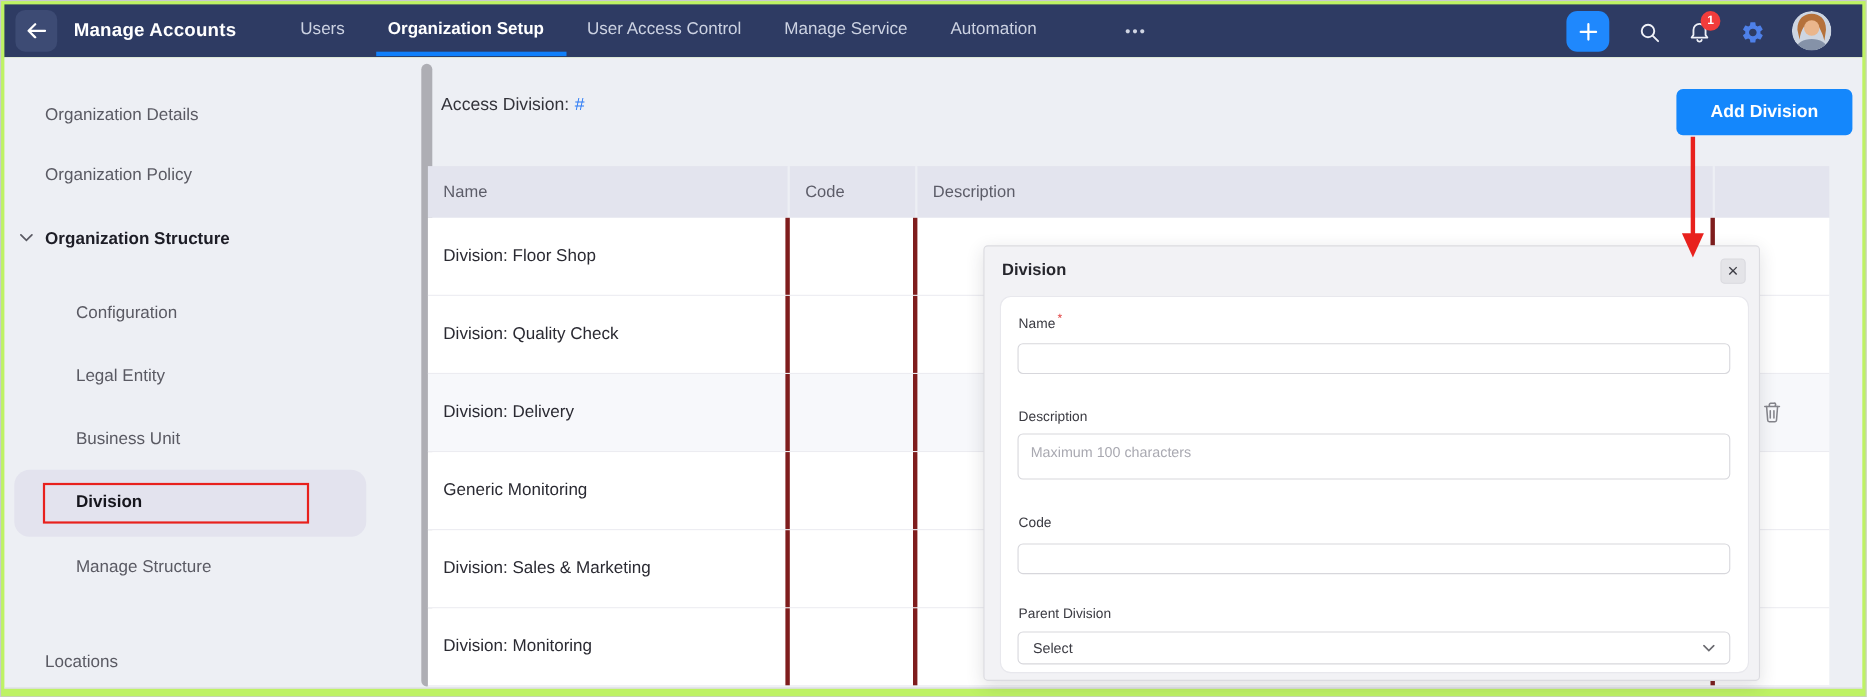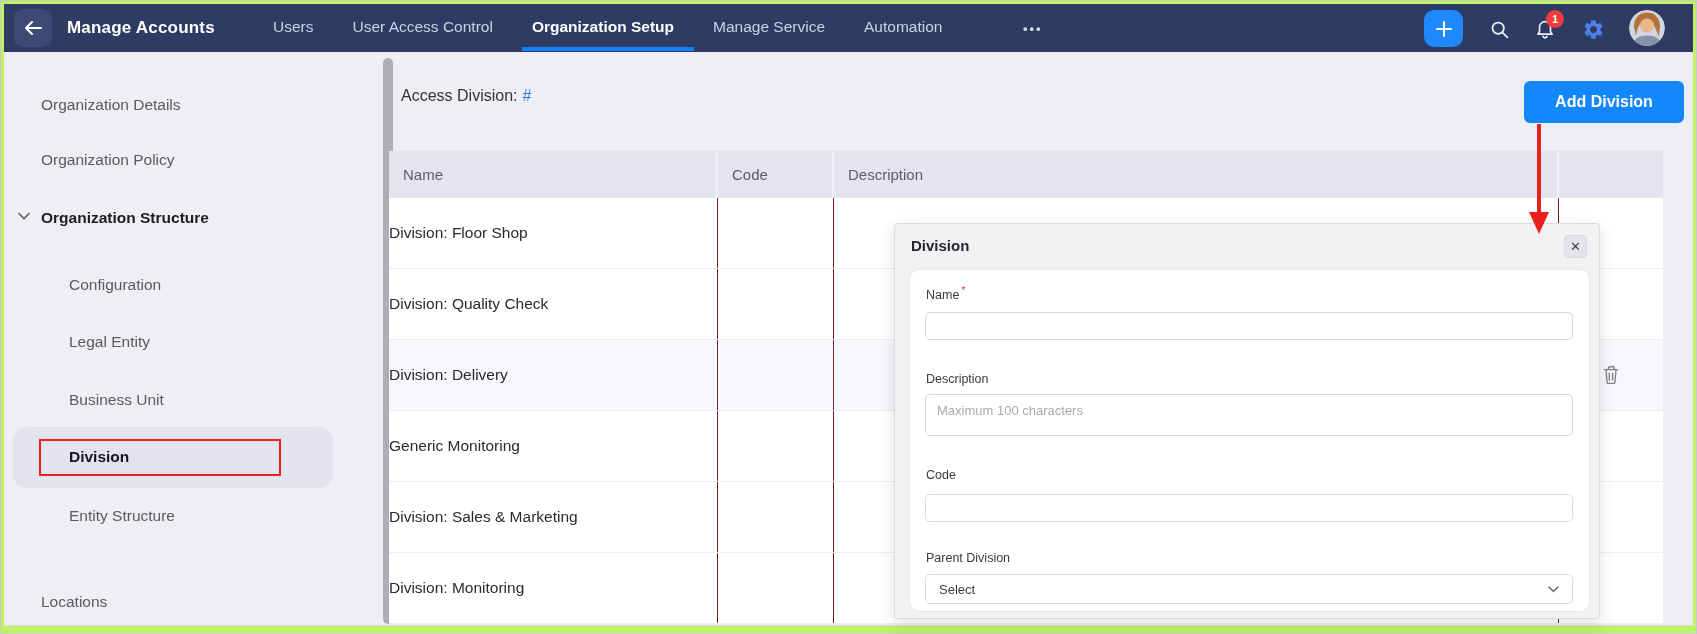--- a/index.html
+++ b/index.html
@@ -62,22 +62,22 @@
              font-size:16px; font-weight:bold; cursor:pointer; font-family:inherit; z-index:3; }
 
   
   .table { position:absolute; left:388px; top:150px; width:1274px; height:475px; z-index:1; }
   .thead { display:flex; height:47px; background:#e3e4ee; }
   .th { display:flex; align-items:center; padding-left:14px; font-size:15px; color:#5c5c68;
         border-right:2px solid #edeff4; }
   .th:last-child { border-right:none; }
   .trow { display:flex; height:71px; background:#ffffff; border-bottom:1px solid #ececf1; cursor:pointer; }
   .trow.hovered { background:#f7f8fb; }
-  .td { display:flex; align-items:center; font-size:15.5px; color:#2a2a32;
-        border-right:1px solid #7f1d1d; }
+  .td { display:flex; align-items:center; padding-left:14px; font-size:15.5px; color:#2a2a32;
+        border-right:4px solid #7f1d1d; }
   .td:last-child { border-right:none; }
   .c-name { width:329px; } .c-code { width:116px; } .c-desc { width:725px; } .c-act { width:104px; justify-content:center; padding-left:0; }
   .trash-btn { background:none; border:none; cursor:pointer; display:flex; align-items:center; justify-content:center; }
 
   
   .modal { position:absolute; left:893px; top:222px; width:706px; height:396px;
            background:#f2f2f5; border:1px solid #dbdbe0; border-radius:4px;
            box-shadow:0 5px 16px rgba(40,40,60,.14); z-index:5; }
   .modal-title { position:absolute; left:16px; top:13px; font-size:15px; font-weight:bold; color:#26262c; }
   .modal-close { position:absolute; right:12px; top:11px; width:23px; height:23px;
@@ -109,22 +109,22 @@
 
   <header class="topbar">
     <button class="back-btn">
       <svg width="18" height="14" viewBox="0 0 18 14" fill="none" stroke="#ffffff" stroke-width="2" stroke-linecap="round" stroke-linejoin="round">
           <path d="M8 1L2 7l6 6M2 7h15"></path>
         </svg>
     </button>
     <div class="app-title">Manage Accounts</div>
     <nav class="tabs">
       <div class="tab">Users</div>
+      <div class="tab active">Organization Setup</div>
       <div class="tab">User Access Control</div>
-      <div class="tab active">Organization Setup</div>
       <div class="tab">Manage Service</div>
       <div class="tab">Automation</div>
     </nav>
     <div class="tab-more">•••</div>
 
     <button class="plus-btn">
       <svg width="18" height="18" viewBox="0 0 18 18" stroke="#ffffff" stroke-width="2" stroke-linecap="round">
           <path d="M9 2v14M2 9h14"></path>
         </svg>
     </button>
@@ -170,21 +170,21 @@
   <svg class="chevron-exp" width="12" height="8" viewBox="0 0 12 8" fill="none" stroke="#5a5a63" stroke-width="1.6" stroke-linecap="round">
       <path d="M1 1.5l5 5 5-5"></path>
     </svg>
   <div class="side-item bold" style="left:40px; top:208px;">Organization Structure</div>
   <div class="side-item" style="left:68px; top:275px;">Configuration</div>
   <div class="side-item" style="left:68px; top:332px;">Legal Entity</div>
   <div class="side-item" style="left:68px; top:390px;">Business Unit</div>
   <div class="division-pill"></div>
   <div class="division-label">Division</div>
   <div class="division-redbox"></div>
-  <div class="side-item" style="left:68px; top:506px;">Entity Structure</div>
+  <div class="side-item" style="left:68px; top:506px;">Manage Structure</div>
   <div class="side-item" style="left:40px; top:592px;">Locations</div>
   <div class="scrollbar-thumb"></div>
 
   <div class="summary">
     <span>Access Division:</span><span class="val">#</span>
   </div>
   <button class="add-btn">Add Division</button>
 
   <div class="table">
     <div class="thead">

